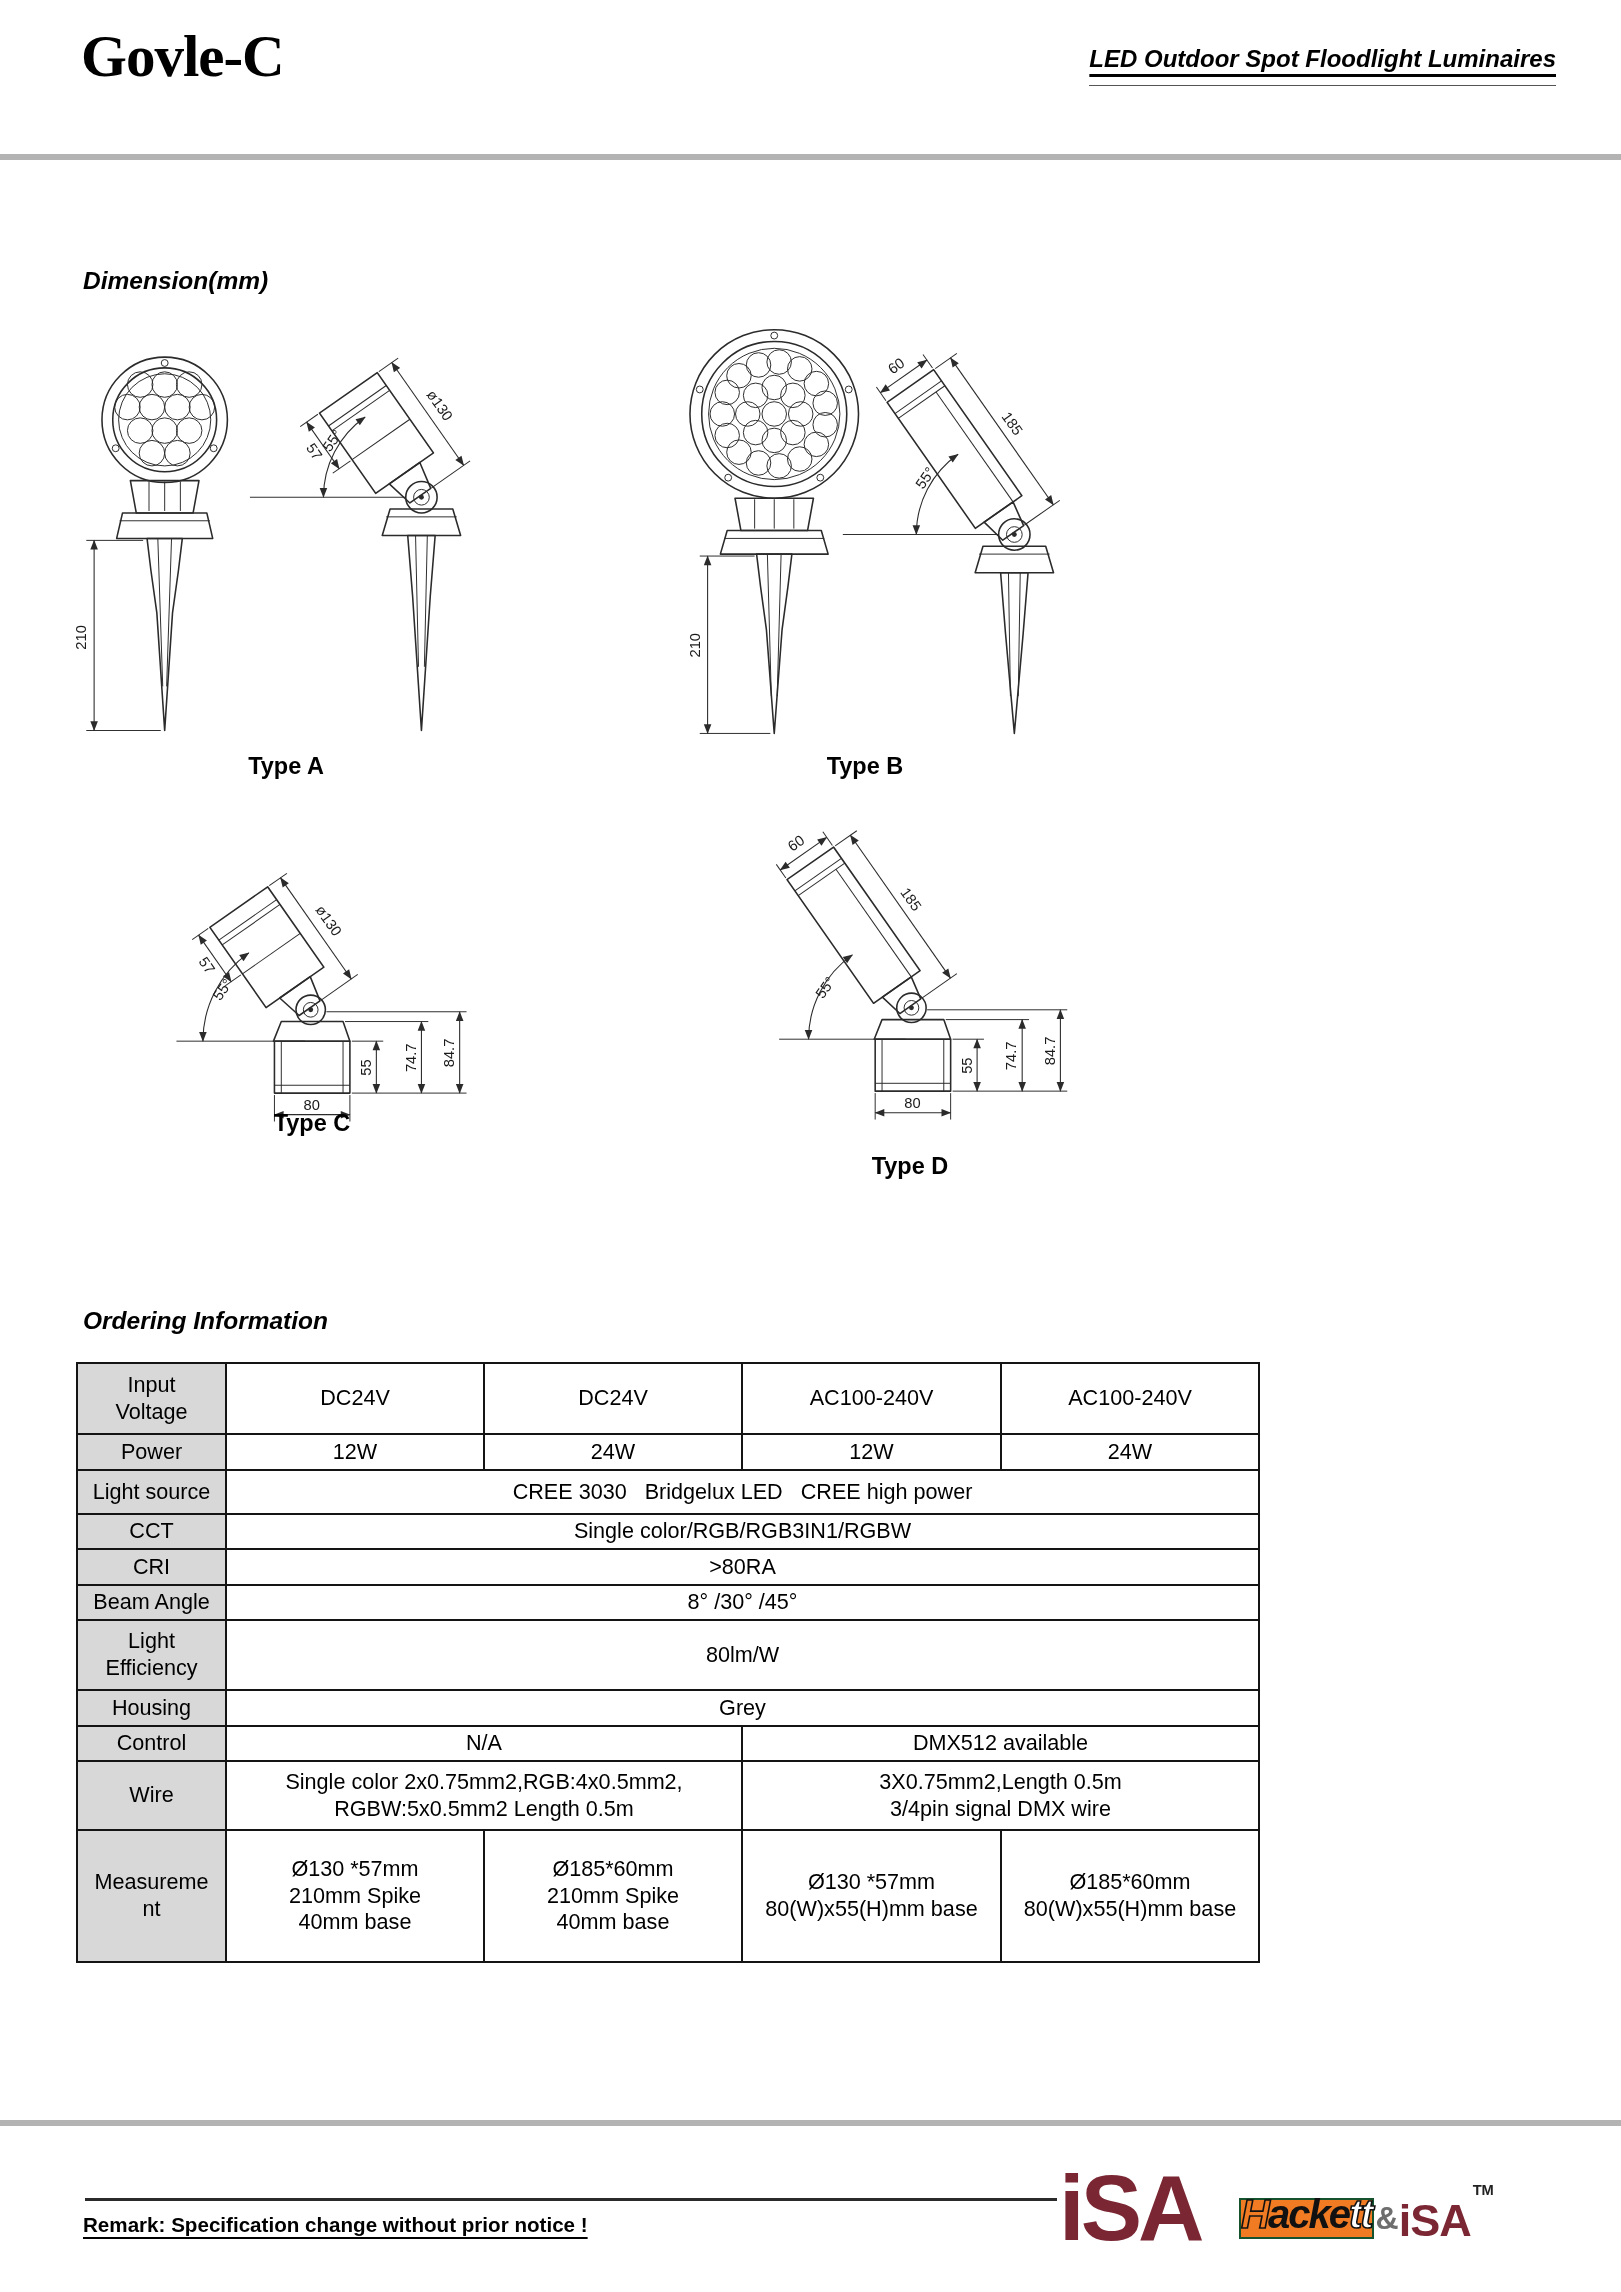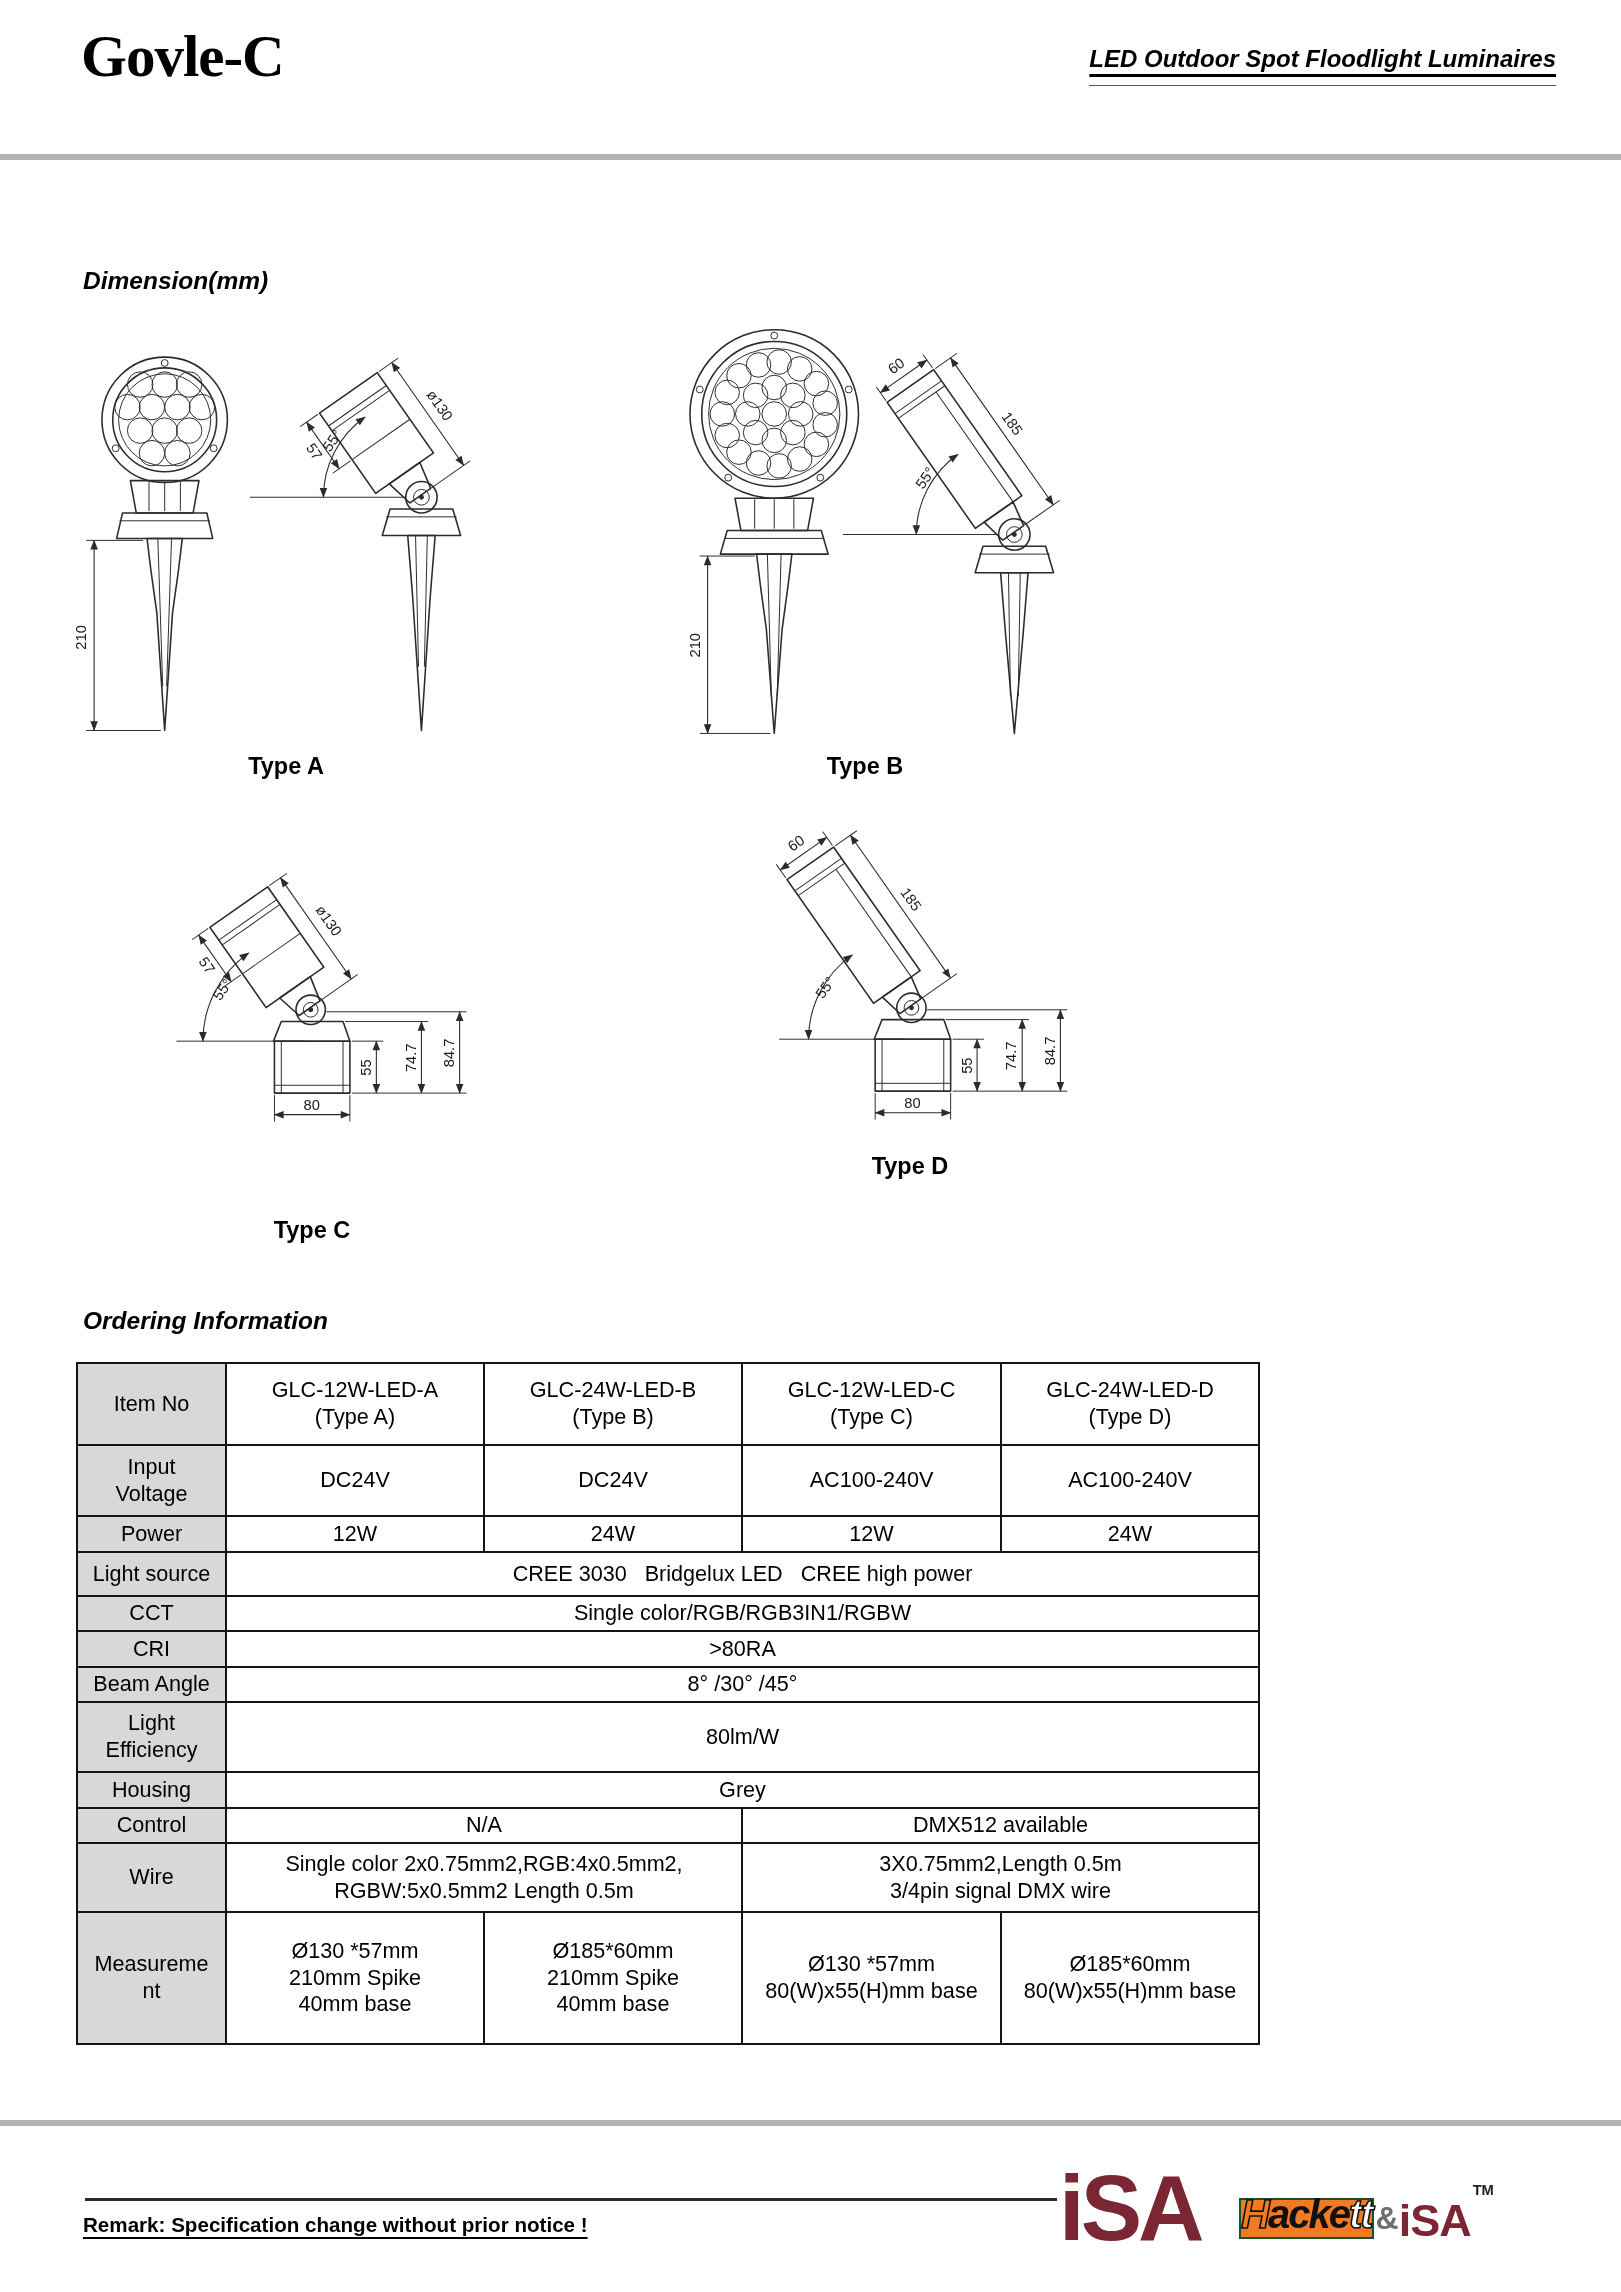--- a/index.html
+++ b/index.html
@@ -315,45 +315,34 @@
       <text class="dtxt" x="1033" y="761" text-anchor="middle" transform="rotate(-90 1033 757)">74.7</text>
       <line class="thin" x1="946" y1="710" x2="1089" y2="710"></line>
       <line class="dim" x1="1082" y1="710" x2="1082" y2="793" marker-start="url(#arr)" marker-end="url(#arr)"></line>
       <text class="dtxt" x="1072" y="756" text-anchor="middle" transform="rotate(-90 1072 752)">84.7</text>
     </g>
   </g>
 </svg>
 
 <div class="abs dwg-label" style="left:178px;top:753px;">Type A</div>
 <div class="abs dwg-label" style="left:757px;top:753px;">Type B</div>
-<div class="abs dwg-label" style="left:204px;top:1217px;">Type C</div>
+<div class="abs dwg-label" style="left:204px;top:1110px;">Type C</div>
 <div class="abs dwg-label" style="left:802px;top:1153px;">Type D</div>
 
 <div class="abs sec-title" style="left:83px;top:1307px;">Ordering Information</div>
 
 <table class="spec abs" style="left:76px;top:1362px;">
   <colgroup>
     <col style="width:149px">
       <col style="width:258px">
       <col style="width:258px">
       <col style="width:259px">
       <col style="width:258px">
   </colgroup>
   <tbody>
-    <tr style="height:82px">
-      <th>Item No</th>
-      <td>GLC-12W-LED-A
-(Type A)</td>
-      <td>GLC-24W-LED-B
-(Type B)</td>
-      <td>GLC-12W-LED-C
-(Type C)</td>
-      <td>GLC-24W-LED-D
-(Type D)</td>
-    </tr>
     <tr style="height:71px">
       <th>Input
 Voltage</th>
       <td>DC24V</td>
       <td>DC24V</td>
       <td>AC100-240V</td>
       <td>AC100-240V</td>
     </tr>
     <tr style="height:36px">
       <th>Power</th>

